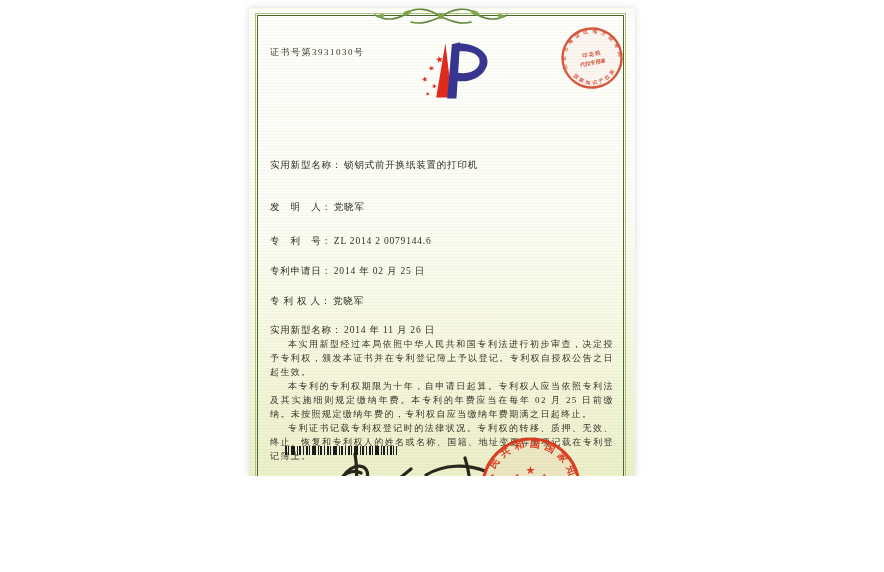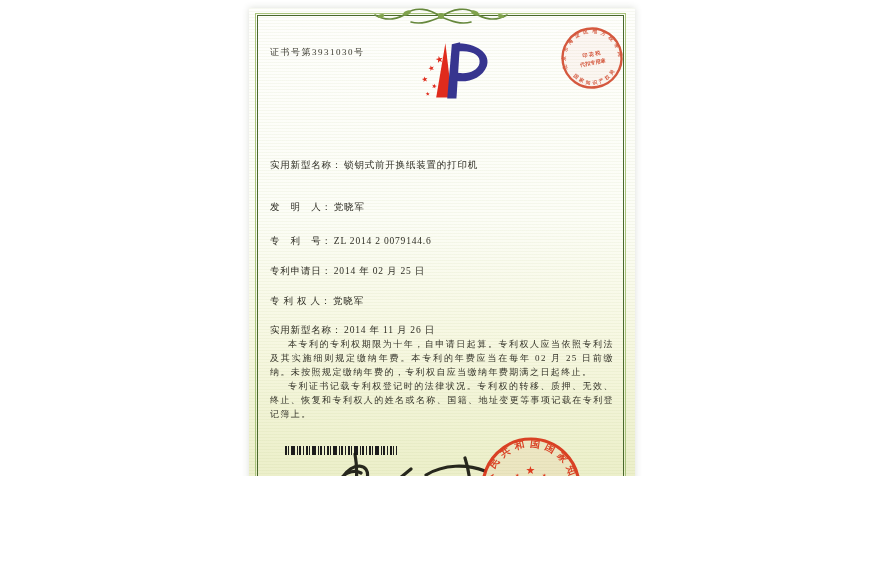--- a/index.html
+++ b/index.html
@@ -130,20 +130,21 @@
       <span>专利申请日：</span><span class="val">2014 年 02 月 25 日</span>
     </div>
     <div class="abs field f4">
       <span>专 利 权 人：</span><span class="val">党晓军</span>
     </div>
     <div class="abs field f5">
       <span>实用新型名称：</span><span class="val">2014 年 11 月 26 日</span>
     </div>
 
     <div class="abs body-text">
+      <p>本实用新型经过本局依照中华人民共和国专利法进行初步审查，决定授予专利权，颁发本证书并在专利登记簿上予以登记。专利权自授权公告之日起生效。</p>
       <p>本专利的专利权期限为十年，自申请日起算。专利权人应当依照专利法及其实施细则规定缴纳年费。本专利的年费应当在每年 02 月 25 日前缴纳。未按照规定缴纳年费的，专利权自应当缴纳年费期满之日起终止。</p>
       <p>专利证书记载专利权登记时的法律状况。专利权的转移、质押、无效、终止、恢复和专利权人的姓名或名称、国籍、地址变更等事项记载在专利登记簿上。</p>
     </div>
 
     <div class="abs barcode"></div>
 
     <div class="abs signer-title">局长</div>
     <div class="abs signer-name">申长雨</div>
 
     <svg class="abs signature" width="190" height="88" viewBox="0 0 190 88">

